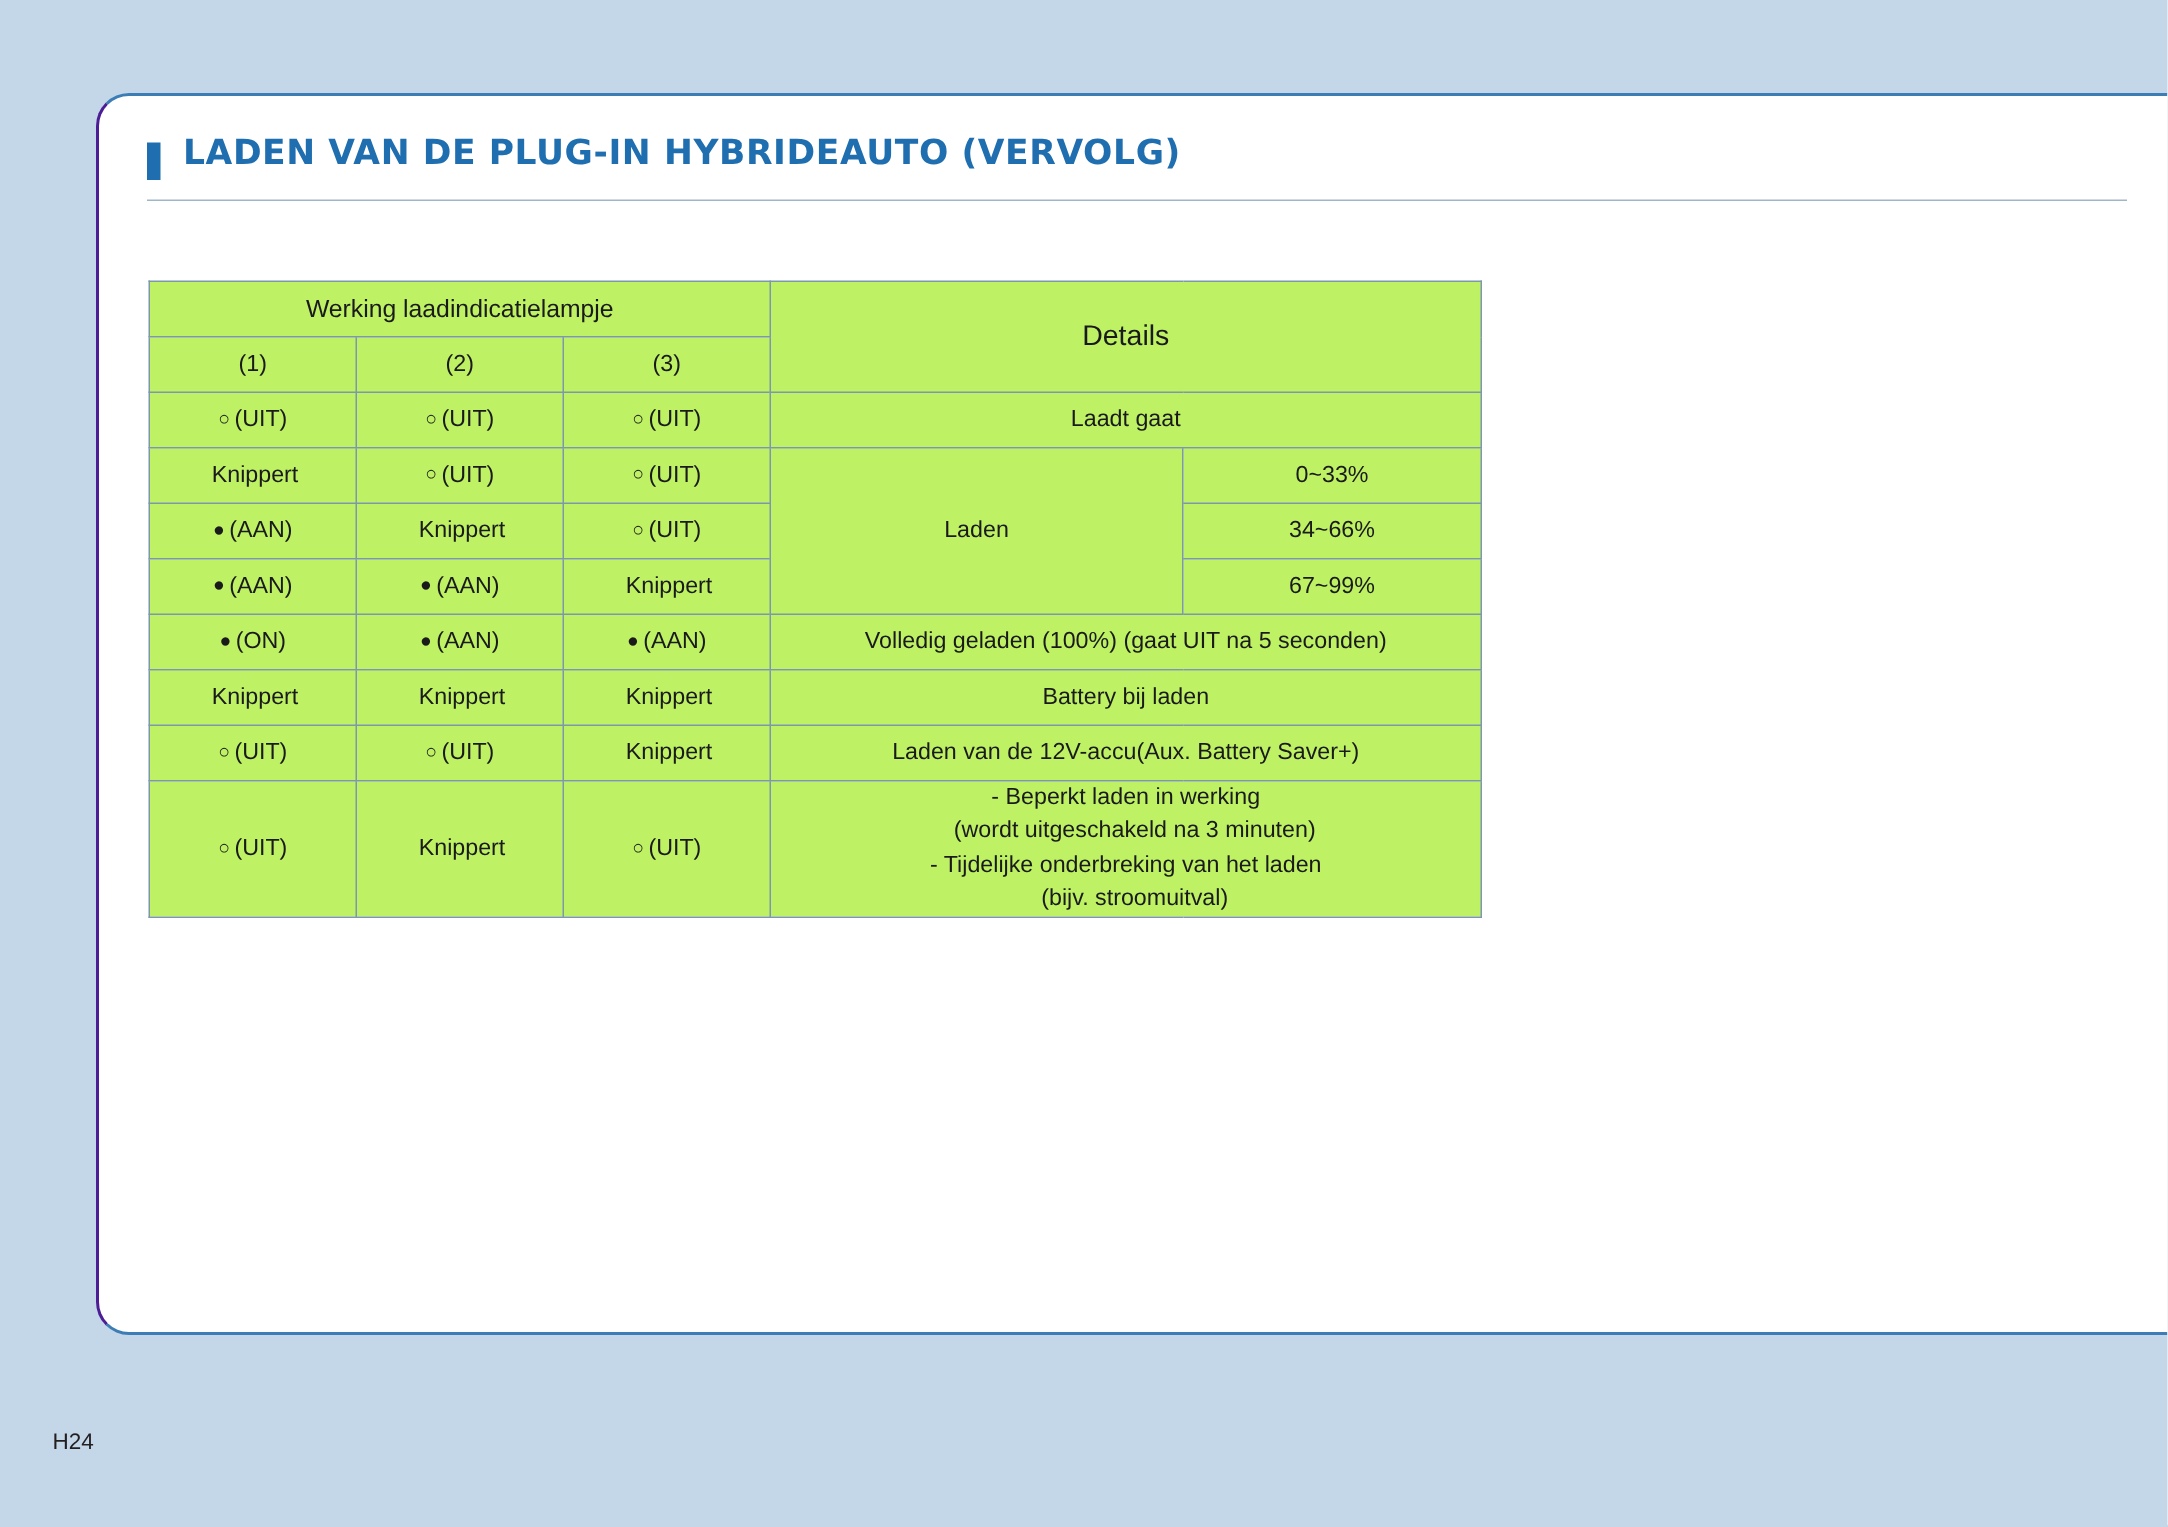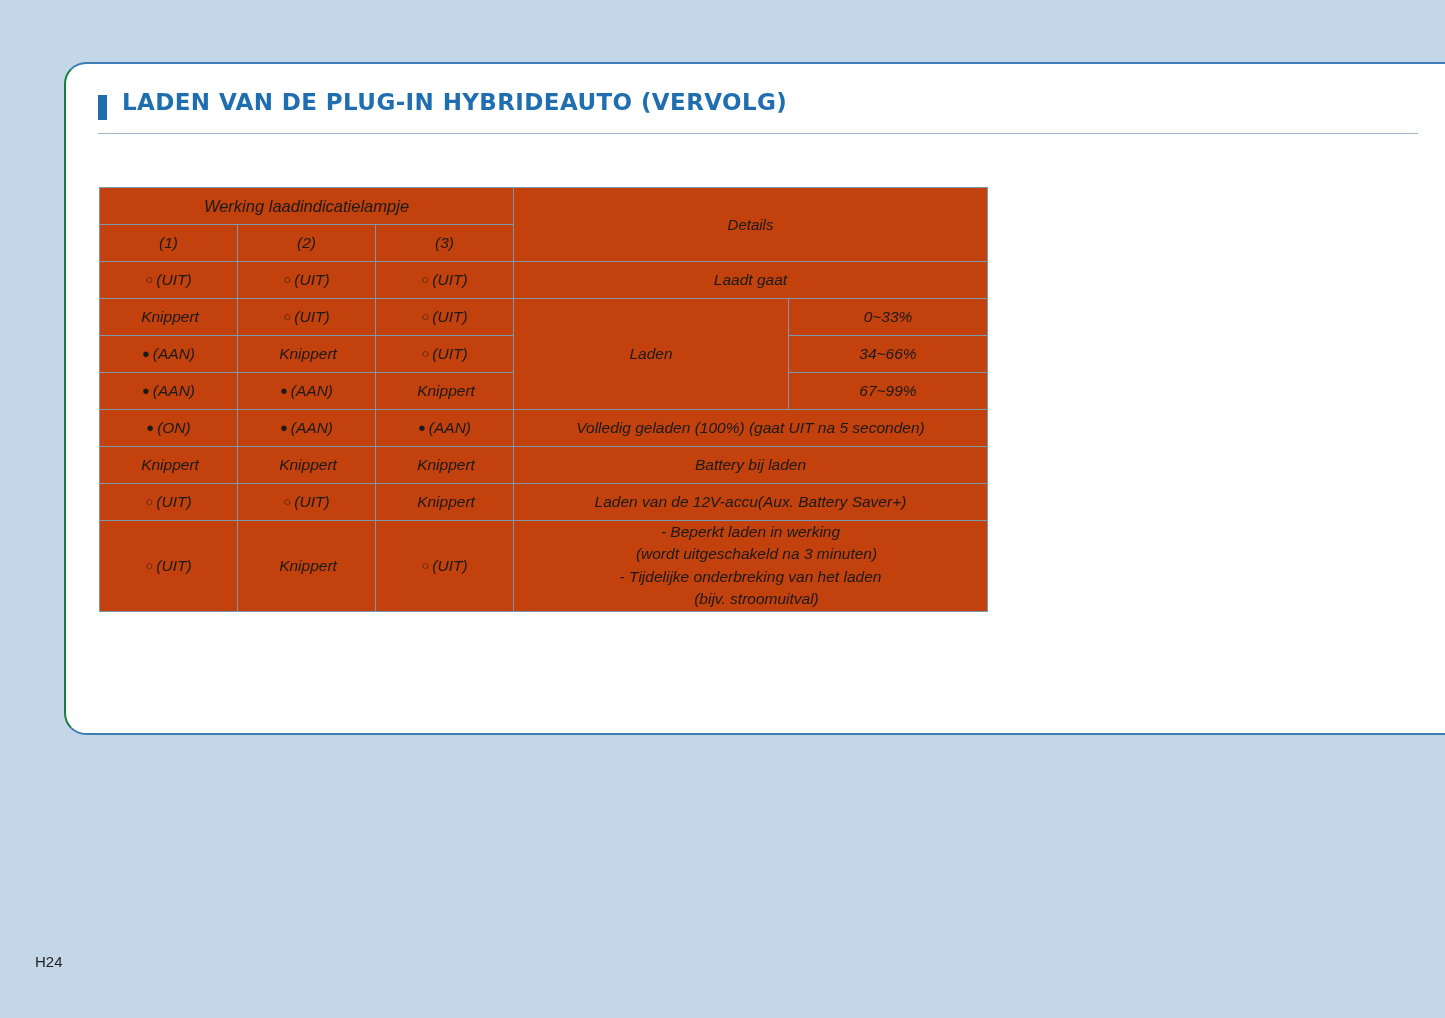--- a/index.html
+++ b/index.html
@@ -11,24 +11,24 @@
     height: 1018px;
     background: #c3d7e8;
     font-family: "Liberation Sans", sans-serif;
     overflow: hidden;
   }
   .page {
     position: absolute;
     left: 64px;
     top: 62px;
     width: 1381px;
-    height: 673px;
+    height: 828px;
     background: #ffffff;
     border-top: 2px solid #3d7db5;
-    border-left: 2px solid #15803d;
+    border-left: 2px solid #4c1d95;
     border-bottom: 2px solid #3d7db5;
     border-top-left-radius: 22px;
     border-bottom-left-radius: 22px;
     box-sizing: border-box;
   }
   .header {
     position: absolute;
     left: 32px;
     top: 20px;
     width: 1320px;
@@ -60,37 +60,36 @@
     left: 33px;
     top: 123px;
   }
   table.chart {
     border-collapse: collapse;
     font-size: 15.5px;
     color: #1a1a1a;
   }
   table.chart td, table.chart th {
     border: 1px solid #7d98ad;
-    background: #c2410c;
+    background: #bef264;
     text-align: center;
     vertical-align: middle;
     font-weight: normal;
     padding: 0 6px;
     height: 36px;
-    font-style: italic;
   }
   .col1 { width: 125px; }
   .col2 { width: 125px; }
   .col3 { width: 125px; }
   .coldet { width: 448px; }
   .colsub { width: 262px; }
   .colpct { width: 186px; }
   .hdr-group { height: 42px; font-size: 16.5px; }
   .hdr-num { height: 34px; }
-  .details-head { font-size: 15px; }
+  .details-head { font-size: 19px; }
   .tall { height: 54px; }
   .multi {
     text-align: left;
     padding: 9px 12px;
     line-height: 1.45;
     height: 96px;
   }
   .multi .ln { white-space: nowrap; }
   .multi .ind { padding-left: 12px; }
   .lamp {

